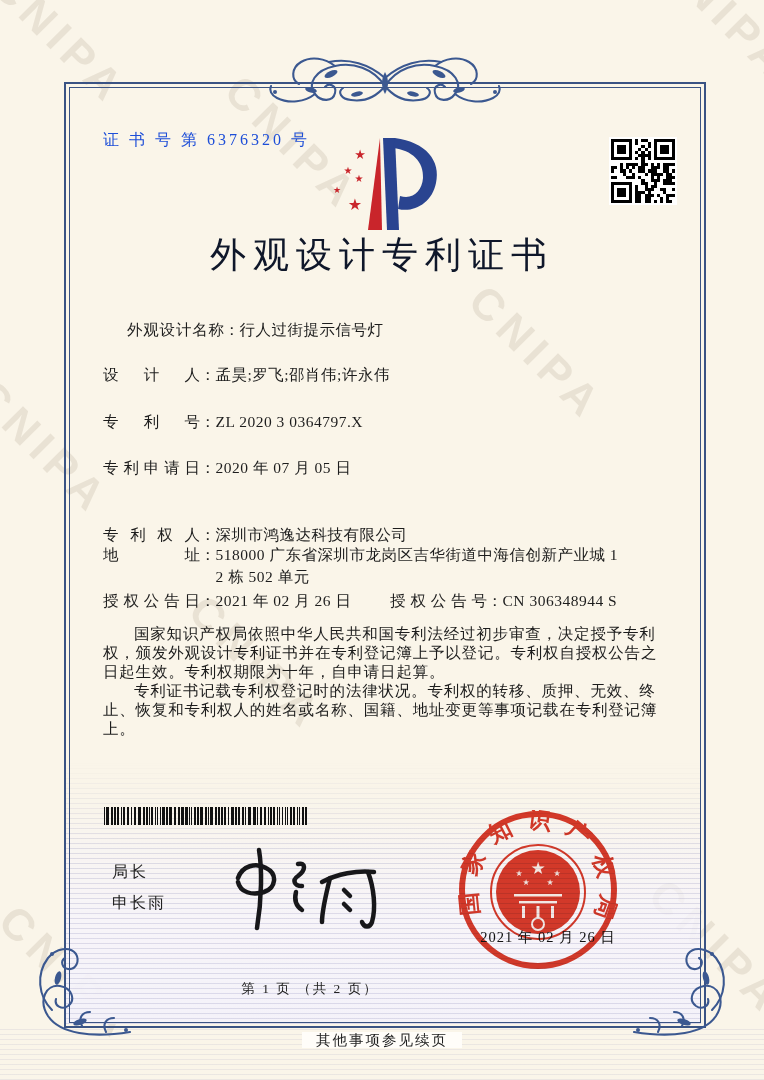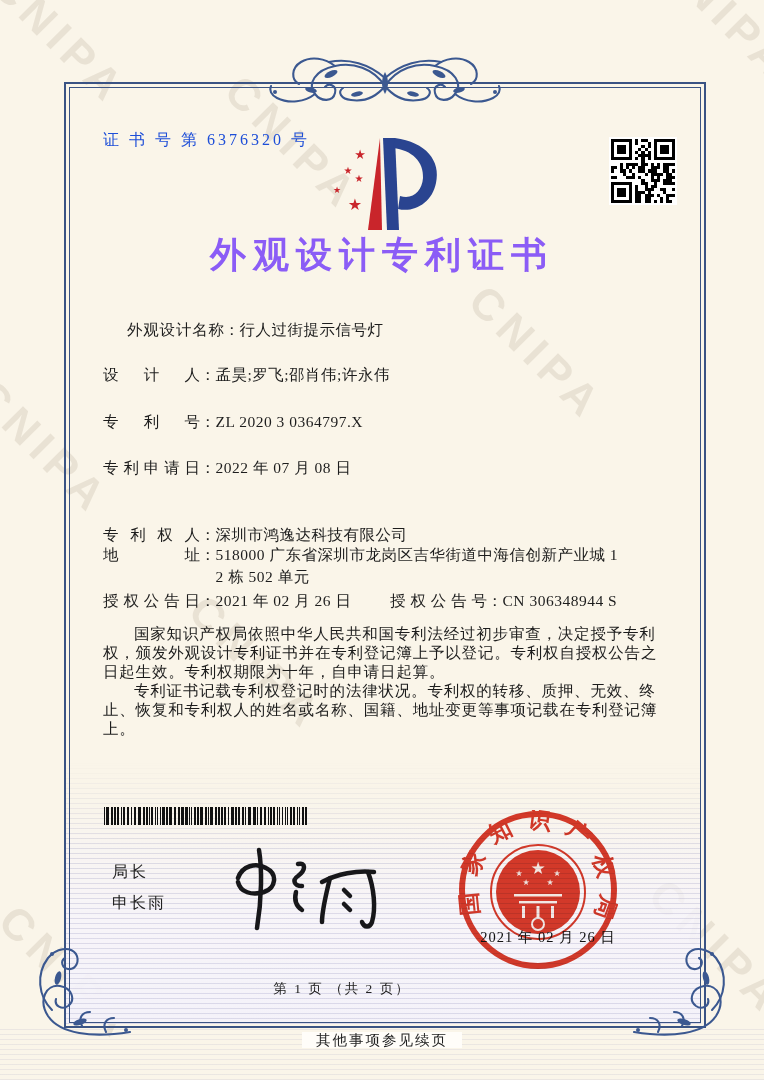--- a/index.html
+++ b/index.html
@@ -38,21 +38,21 @@
   .fl-left{position:absolute; left:22px; top:934px; z-index:3;}
   .fl-right{position:absolute; left:627px; top:934px; z-index:3;}
   .orn path, .fl path{stroke:#3b5890; stroke-width:2.1; fill:none; stroke-linecap:round;}
   .orn .fill, .fl .fill{fill:#3b5890; stroke:none;}
   
   .cert-no{position:absolute; left:103px; top:130px; font-size:16px; letter-spacing:3px; color:#1d4ed8; z-index:4;}
   .logo{position:absolute; left:318px; top:130px; z-index:4;}
   .qr{position:absolute; left:609px; top:137px; width:64px; height:64px; background:#fff; padding:2px; z-index:4;}
   .title{
     position:absolute; left:0; top:231px; width:764px; text-align:center;
-    font-size:36px; font-weight:700; letter-spacing:7px; color:#8b5cf6; z-index:4;
+    font-size:36px; font-weight:400; letter-spacing:7px; color:#0f172a; z-index:4;
   }
   
   .frow{position:absolute; left:103px; width:565px; font-size:15.5px; line-height:22px; z-index:4;}
   .lbl{display:inline-block; width:97px; text-align:justify; text-align-last:justify; vertical-align:top; color:#1d1d1d;}
   .colon{vertical-align:top;}
   .val{display:inline-block; width:438px; vertical-align:top; white-space:pre-line; letter-spacing:0.5px; color:#1d1d1d;}
   .grp2{position:absolute; left:287px; top:0;}
   .grp2 .val{width:150px;}
   
   .body-text{
@@ -68,21 +68,21 @@
   .sig path{stroke:#17171a; stroke-width:4.5; fill:none; stroke-linecap:round; stroke-linejoin:round;}
   .seal{position:absolute; left:458px; top:810px; z-index:4; mix-blend-mode:multiply; opacity:.95;}
   .seal .ring{fill:none; stroke:#d7301f; stroke-width:6;}
   .seal .ringtext{fill:#d7301f; font-size:23px; font-weight:700; letter-spacing:14px; font-family:"Liberation Serif",serif;}
   .seal .red{fill:#d7301f;}
   .seal .cream{fill:#fbf2ea;}
   .seal-date{
     position:absolute; left:466px; top:928px; width:164px; text-align:center;
     font-size:14.5px; letter-spacing:1px; color:#111; z-index:6;
   }
-  .page-info{position:absolute; left:0; top:980px; width:620px; text-align:center; font-size:13.5px; letter-spacing:2px; z-index:5;margin-left:32px;}
+  .page-info{position:absolute; left:0; top:980px; width:620px; text-align:center; font-size:13.5px; letter-spacing:2px; z-index:5;}
   .cont-note{
     position:absolute; left:0; top:1031px; width:764px; text-align:center; z-index:5;
   }
   .cont-note span{background:#fffdf9; padding:0 14px; font-size:14.5px; letter-spacing:2px;}
   .logo-star{fill:#c9252b; font-family:"DejaVu Sans",sans-serif;}
 </style>
 </head>
 <body>
 
 <div class="page">
@@ -294,21 +294,21 @@
   <div class="frow" style="top:319px;margin-left:24px;">
     <span class="lbl">外观设计名称</span><span class="colon">：</span><span class="val">行人过街提示信号灯</span>
   </div>
   <div class="frow" style="top:364px;">
     <span class="lbl">设计人</span><span class="colon">：</span><span class="val">孟昊;罗飞;邵肖伟;许永伟</span>
   </div>
   <div class="frow" style="top:411px;">
     <span class="lbl">专利号</span><span class="colon">：</span><span class="val">ZL 2020 3 0364797.X</span>
   </div>
   <div class="frow" style="top:457px;">
-    <span class="lbl">专利申请日</span><span class="colon">：</span><span class="val">2022 年 07 月 08 日</span>
+    <span class="lbl">专利申请日</span><span class="colon">：</span><span class="val">2020 年 07 月 05 日</span>
   </div>
   <div class="frow" style="top:524px;">
     <span class="lbl">专利权人</span><span class="colon">：</span><span class="val">深圳市鸿逸达科技有限公司</span>
   </div>
   <div class="frow" style="top:544px;">
     <span class="lbl">地址</span><span class="colon">：</span><span class="val">518000 广东省深圳市龙岗区吉华街道中海信创新产业城 1
 2 栋 502 单元</span>
   </div>
   <div class="frow" style="top:590px;">
     <span class="lbl">授权公告日</span><span class="colon">：</span><span class="val" style="width:170px;">2021 年 02 月 26 日</span>

